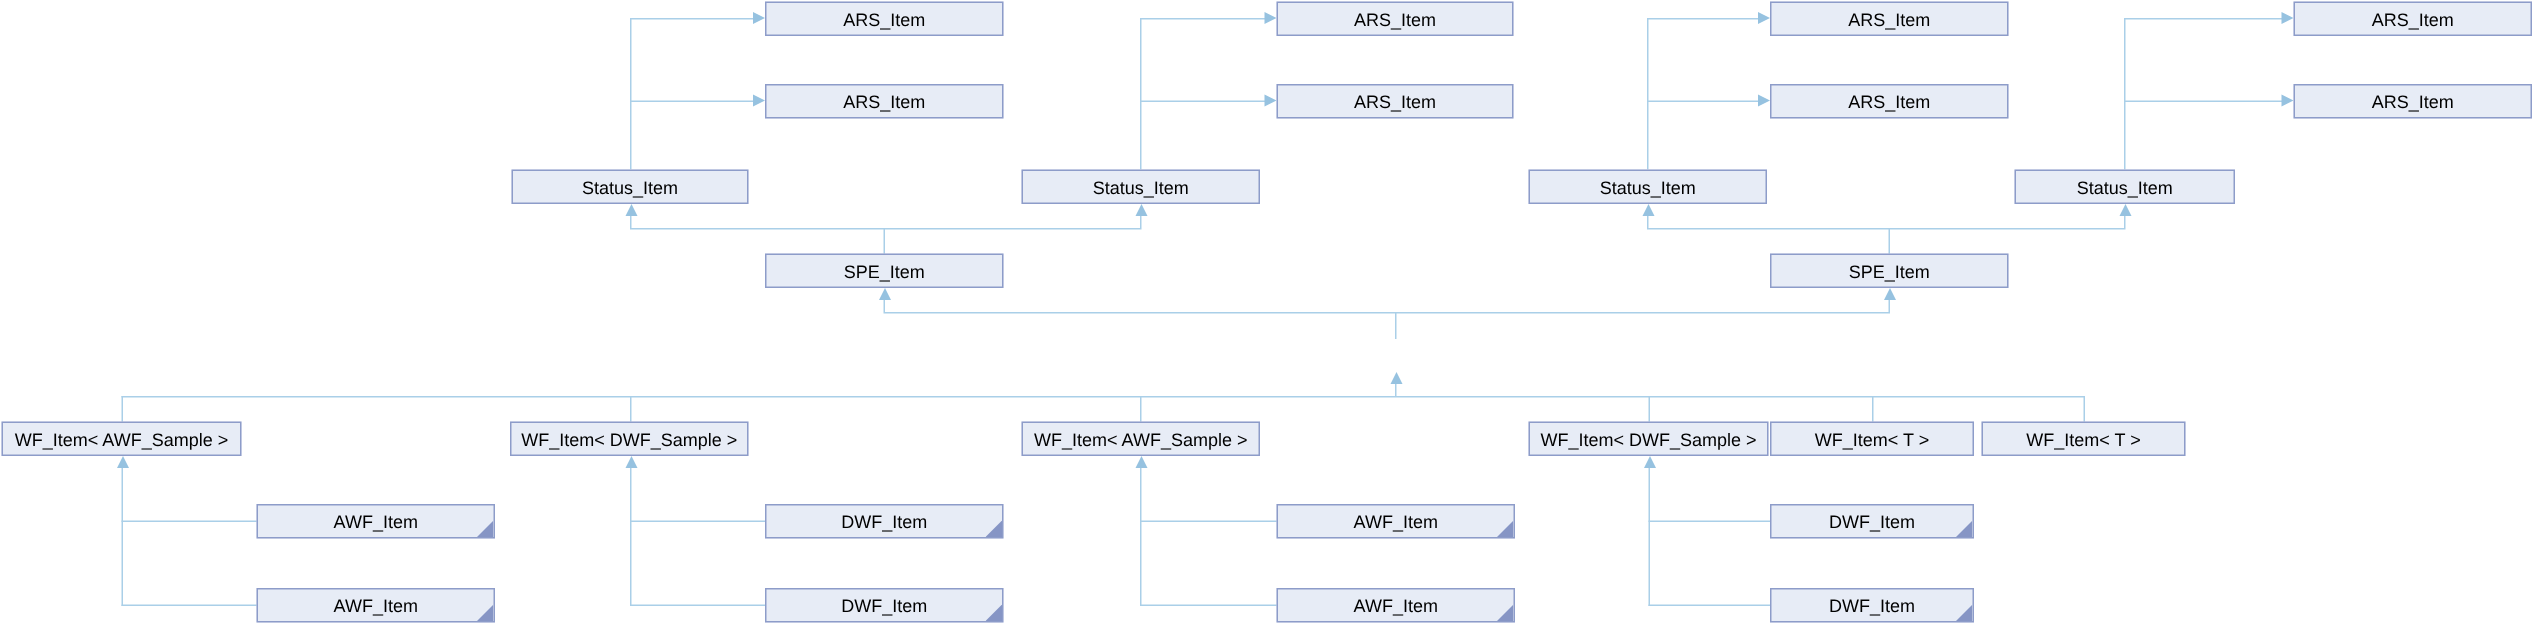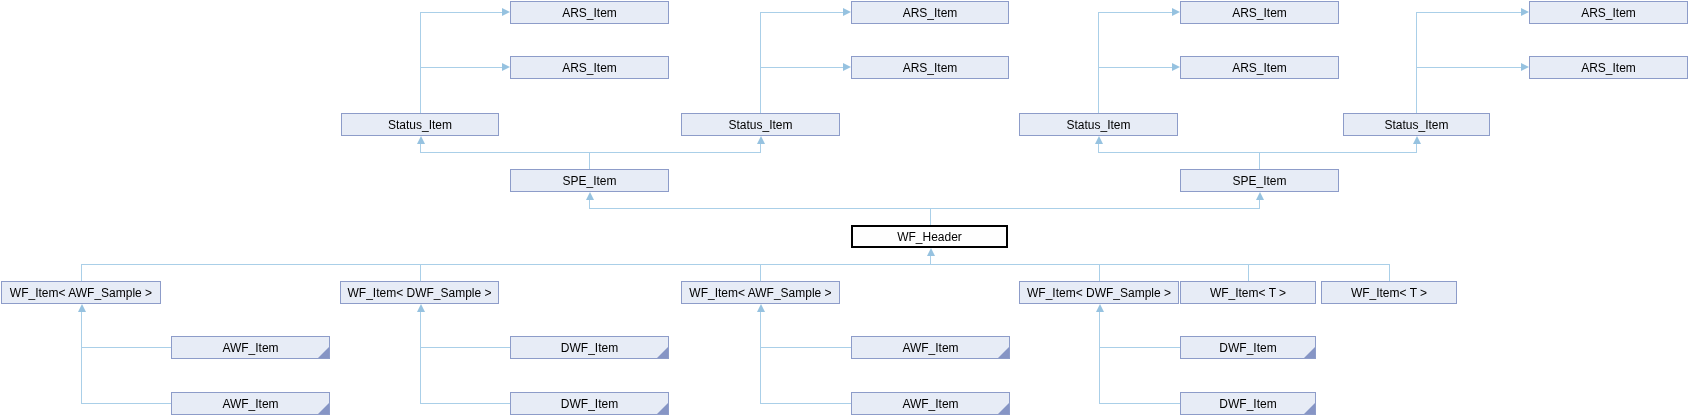--- a/index.html
+++ b/index.html
@@ -106,21 +106,20 @@
     <div class="node" style="left: 1180px; top: 1px; width: 159px; height: 23px;">ARS_Item</div>
     <div class="node" style="left: 1180px; top: 56px; width: 159px; height: 23px;">ARS_Item</div>
     <div class="node" style="left: 1529px; top: 1px; width: 159px; height: 23px;">ARS_Item</div>
     <div class="node" style="left: 1529px; top: 56px; width: 159px; height: 23px;">ARS_Item</div>
     <div class="node" style="left: 341px; top: 113px; width: 158px; height: 23px;">Status_Item</div>
     <div class="node" style="left: 681px; top: 113px; width: 159px; height: 23px;">Status_Item</div>
     <div class="node" style="left: 1019px; top: 113px; width: 159px; height: 23px;">Status_Item</div>
     <div class="node" style="left: 1343px; top: 113px; width: 147px; height: 23px;">Status_Item</div>
     <div class="node" style="left: 510px; top: 169px; width: 159px; height: 23px;">SPE_Item</div>
     <div class="node" style="left: 1180px; top: 169px; width: 159px; height: 23px;">SPE_Item</div>
-    <div class="node focus" style="left: 851px; top: 225px; width: 157px; height: 23px;">WF_Header</div>
     <div class="node" style="left: 1px; top: 281px; width: 160px; height: 23px;">WF_Item&lt; AWF_Sample &gt;</div>
     <div class="node" style="left: 340px; top: 281px; width: 159px; height: 23px;">WF_Item&lt; DWF_Sample &gt;</div>
     <div class="node" style="left: 681px; top: 281px; width: 159px; height: 23px;">WF_Item&lt; AWF_Sample &gt;</div>
     <div class="node" style="left: 1019px; top: 281px; width: 160px; height: 23px;">WF_Item&lt; DWF_Sample &gt;</div>
     <div class="node" style="left: 1180px; top: 281px; width: 136px; height: 23px;">WF_Item&lt; T &gt;</div>
     <div class="node" style="left: 1321px; top: 281px; width: 136px; height: 23px;">WF_Item&lt; T &gt;</div>
     <div class="node" style="left: 171px; top: 336px; width: 159px; height: 23px;">AWF_Item<div class="fold" style="background: rgb(134, 149, 197);"></div></div>
     <div class="node" style="left: 171px; top: 392px; width: 159px; height: 23px;">AWF_Item<div class="fold" style="background: rgb(134, 149, 197);"></div></div>
     <div class="node" style="left: 510px; top: 336px; width: 159px; height: 23px;">DWF_Item<div class="fold" style="background: rgb(134, 149, 197);"></div></div>
     <div class="node" style="left: 510px; top: 392px; width: 159px; height: 23px;">DWF_Item<div class="fold" style="background: rgb(134, 149, 197);"></div></div>

